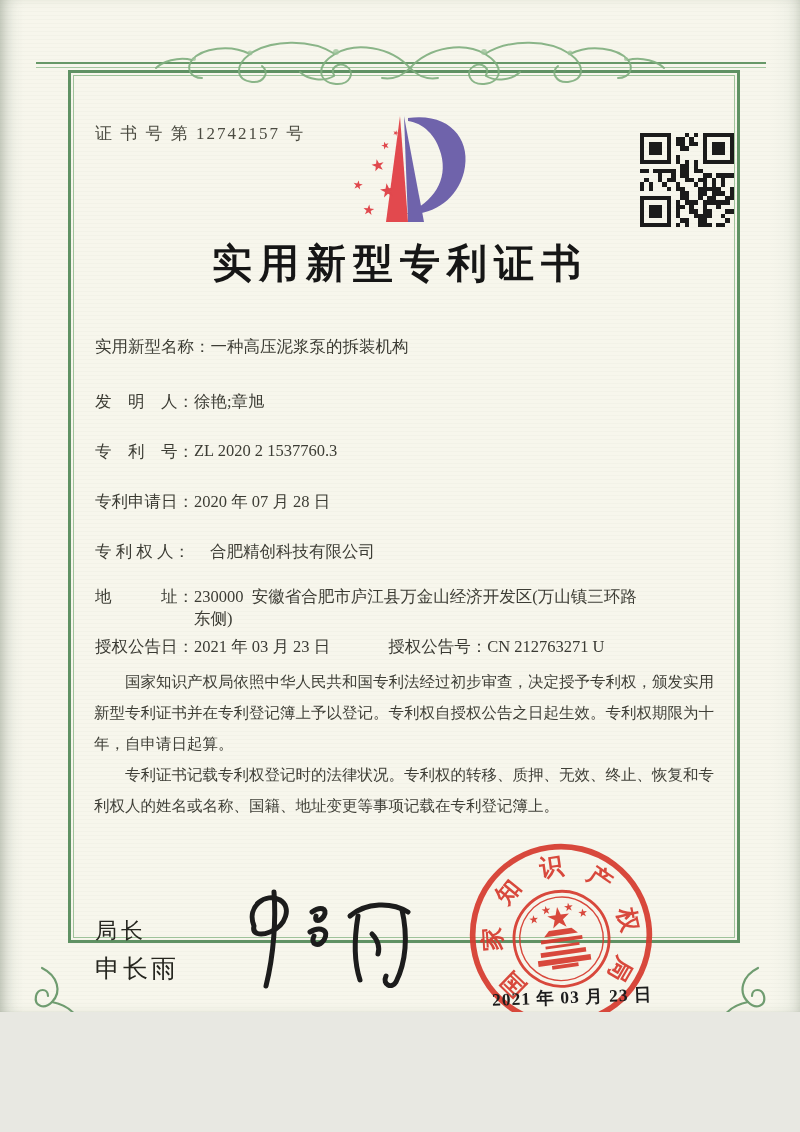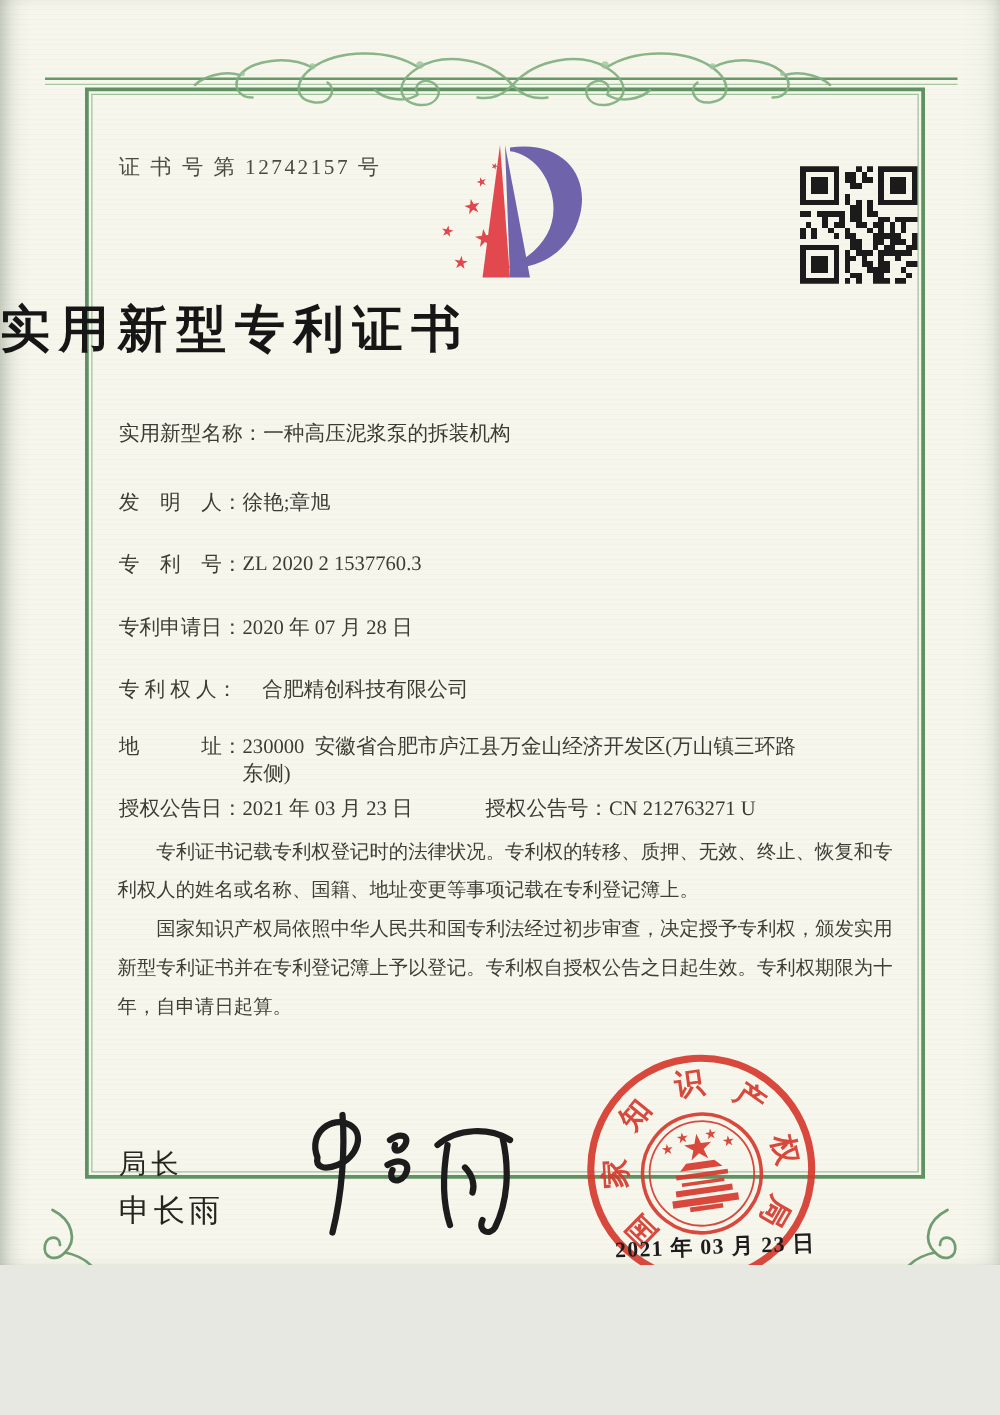--- a/index.html
+++ b/index.html
@@ -16,21 +16,21 @@
   }
   .abs{position:absolute;}
   
   .frame{position:absolute; left:68px; top:70px; right:60px; bottom:69px;
          border:3px solid #5f9163; pointer-events:none;}
   .frame-inner{position:absolute; inset:2px; border:1px solid #9ec29a;}
   .top-rule{position:absolute; left:36px; right:34px; top:62px; height:3px;
             border-top:2px solid #679868; border-bottom:1px solid #a5c7a1;}
   
   .cert-no{left:95px; top:122px; font-size:17px; letter-spacing:2px; color:#4b4b41;}
-  .title{left:0; right:0; top:236px; text-align:left; font-size:40px; font-weight:700;
+  .title{left:0; right:0; top:236px; text-align:center; font-size:40px; font-weight:700;
          letter-spacing:7px; color:#161616;}
   .row{left:95px; width:628px; font-size:16.5px; display:flex; color:#3c3c34;}
   .row .lbl{flex:0 0 auto; white-space:pre;}
   .row .val{white-space:pre-wrap;}
   .row.addr .val{width:452px;}
   .row2{left:95px; width:628px; font-size:16.5px; display:flex; justify-content:flex-start; gap:58px;}
   .paras{left:94px; top:666px; width:620px; font-size:15.5px; line-height:31px;
          text-align:justify; color:#3f3f37;}
   .paras p{margin:0; text-indent:2em;}
   .sig-title{left:95px; top:916px; font-size:22px; letter-spacing:4px; color:#26261f;}
@@ -145,22 +145,22 @@
   <div class="abs row addr" style="top:586px;">
     <span class="lbl">地　　　址：</span>
     <span class="val">230000  安徽省合肥市庐江县万金山经济开发区(万山镇三环路东侧)</span>
   </div>
   <div class="abs row2" style="top:636px;">
     <span><span class="lbl">授权公告日：</span><span class="val">2021 年 03 月 23 日</span></span>
     <span><span class="lbl">授权公告号：</span><span class="val">CN 212763271 U</span></span>
   </div>
 
   <div class="abs paras">
+    <p>国家知识产权局依照中华人民共和国专利法经过初步审查，决定授予专利权，颁发实用新型专利证书并在专利登记簿上予以登记。专利权自授权公告之日起生效。专利权期限为十年，自申请日起算。</p>
     <p>专利证书记载专利权登记时的法律状况。专利权的转移、质押、无效、终止、恢复和专利权人的姓名或名称、国籍、地址变更等事项记载在专利登记簿上。</p>
-    <p>国家知识产权局依照中华人民共和国专利法经过初步审查，决定授予专利权，颁发实用新型专利证书并在专利登记簿上予以登记。专利权自授权公告之日起生效。专利权期限为十年，自申请日起算。</p>
   </div>
 
   <div class="abs sig-title">局长</div>
   <div class="abs sig-name">申长雨</div>
 
   <svg class="abs" style="left:212px; top:882px;" width="210" height="112" viewBox="0 0 210 112">
     <g stroke="#1c1c1c" fill="none" stroke-width="5" stroke-linecap="round" stroke-linejoin="round">
       <path d="M42,44 C34,24 54,10 68,18 C80,25 74,44 58,50 C48,54 40,52 42,44 Z"></path>
       <path d="M62,10 C64,36 62,72 54,104"></path>
       <path d="M100,30 C108,24 116,26 112,34 C108,40 102,40 104,34"></path>

